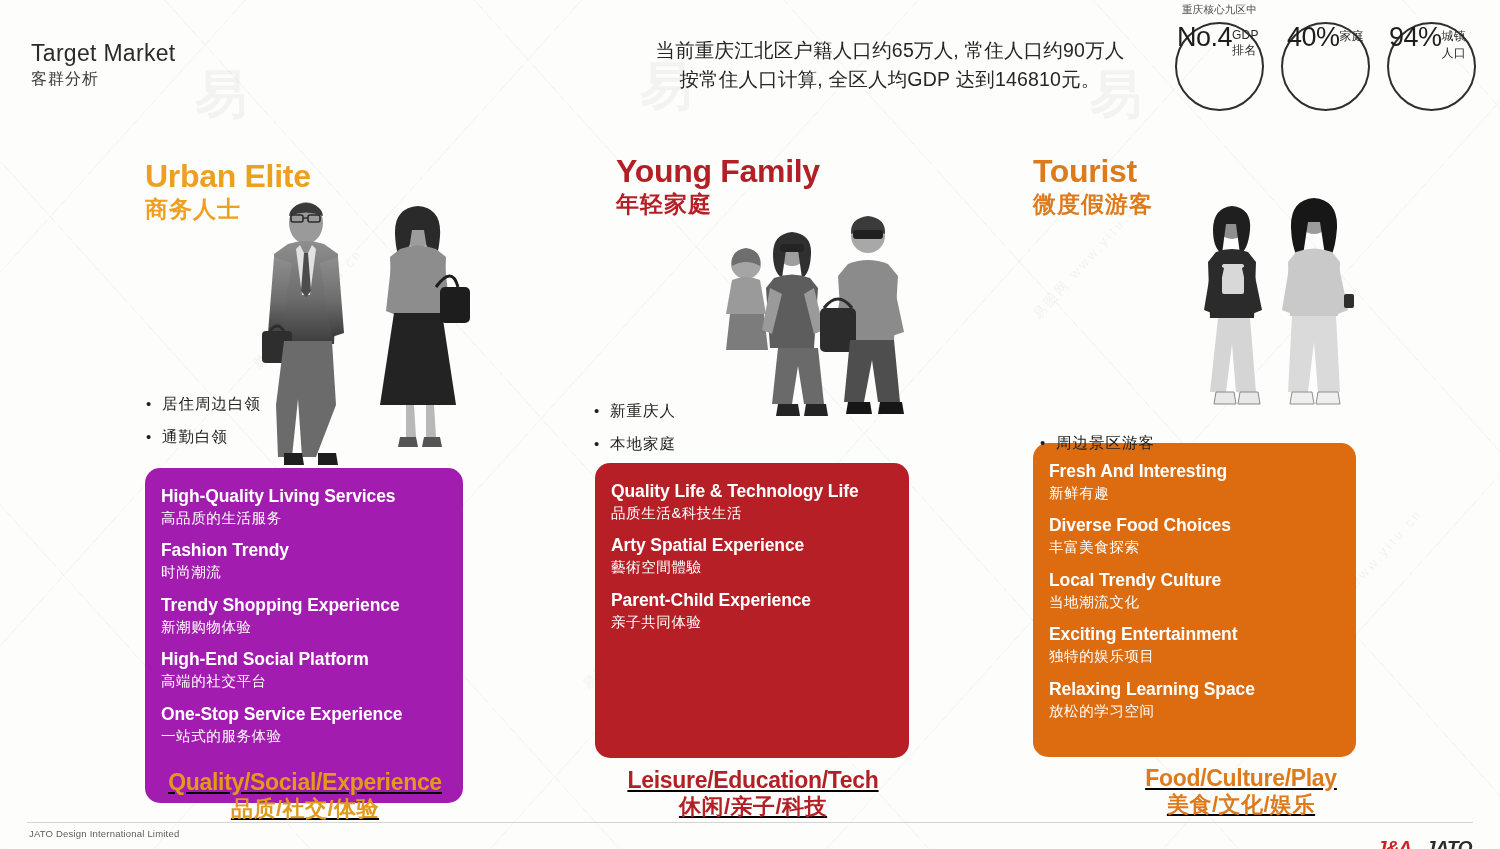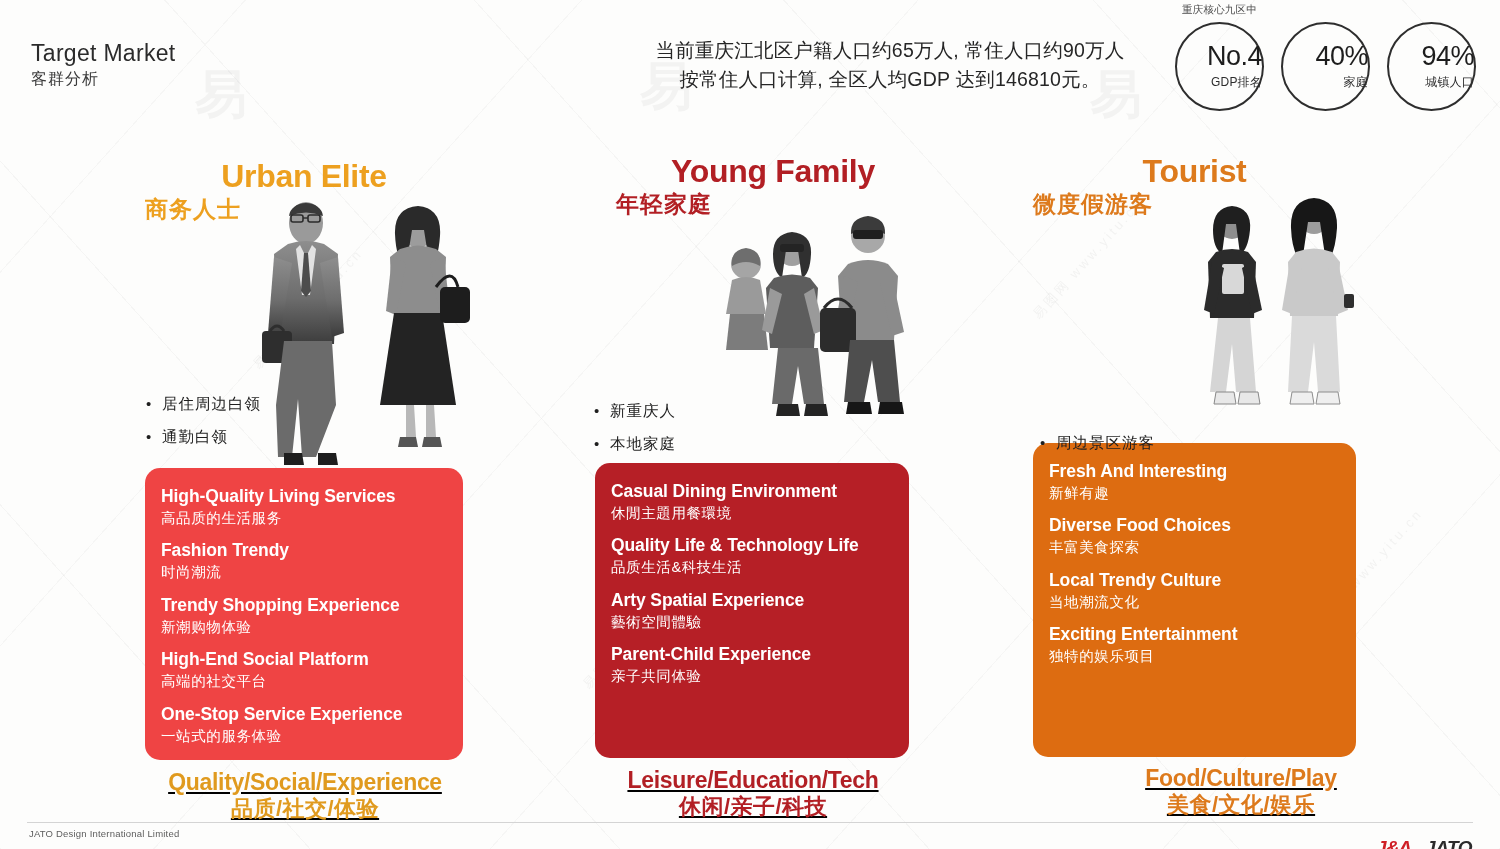--- a/index.html
+++ b/index.html
@@ -74,37 +74,36 @@
   .circle-wrap { position: relative; }
   .circle-cap {
     position: absolute; top: -19px; left: 50%;
     transform: translateX(-50%);
     white-space: nowrap;
     font-size: 10.5px; color: #4b4b4b; letter-spacing: 0.2px;
   }
   .circle {
     width: 89px; height: 89px; border-radius: 50%;
     border: 2.2px solid #2e2e2e;
-    display: flex; flex-direction: column;
-    align-items: flex-end; justify-content: center;
+    display: flex; flex-direction: row;
+    align-items: flex-start; justify-content: center;
     background: transparent;
   }
   .circle-big { font-size: 27px; color: #1d1d1d; font-weight: 400; line-height: 1; letter-spacing: -0.5px; }
   .circle-sub { font-size: 12px; color: #2c2c2c; margin-top: 4px; letter-spacing: 0.2px; }
 
   
   .col { position: absolute; z-index: 4; }
   #col0 { left: 145px;  top: 160px; width: 318px; }
   #col1 { left: 616px;  top: 155px; width: 314px; }
   #col2 { left: 1033px; top: 155px; width: 323px; }
 
   .col-title-en {
     font-size: 32px; font-weight: 700; line-height: 1.05;
     letter-spacing: -0.3px;
-    text-align: center;
   }
   .col-title-cn {
     font-size: 23px; font-weight: 700; line-height: 1.2;
     margin-top: 2px; letter-spacing: 1px;
   }
 
   
   .people {
     position: absolute; z-index: 3;
     pointer-events: none;
@@ -118,21 +117,21 @@
   .bullet .dot { width: 16px; font-size: 15px; color: #1f1f1f; flex: none; }
   .bullet .btxt { letter-spacing: 1px; }
 
   
   .card {
     position: absolute; z-index: 4;
     border-radius: 15px;
     padding: 18px 16px 12px 16px;
     color: #ffffff;
   }
-  #card0 { left: 145px;  top: 468px; width: 318px; height: 292px; background: #ef4444; }
+  #card0 { left: 145px;  top: 468px; width: 318px; height: 335px; background: #a21caf; }
   #card1 { left: 595px;  top: 463px; width: 314px; height: 295px; background: #b61f26; }
   #card2 { left: 1033px; top: 443px; width: 323px; height: 314px; background: #dd6c11; }
 
   .card-item { margin-bottom: 13px; }
   .card-item:last-child { margin-bottom: 0; }
   .ci-en {
     font-size: 17.5px; font-weight: 700; color: #ffffff;
     line-height: 1.18; letter-spacing: -0.1px;
   }
   .ci-cn {
@@ -379,24 +378,20 @@
       <span class="dot">•</span>
       <span class="btxt">新重庆人</span>
     </div>
     <div class="bullet">
       <span class="dot">•</span>
       <span class="btxt">本地家庭</span>
     </div>
   </div>
   <div class="card" id="card1">
     <div class="card-item">
-      <div class="ci-en">Casual Dining Environment</div>
-      <div class="ci-cn">休閒主題用餐環境</div>
-    </div>
-    <div class="card-item">
       <div class="ci-en">Quality Life &amp; Technology Life</div>
       <div class="ci-cn">品质生活&amp;科技生活</div>
     </div>
     <div class="card-item">
       <div class="ci-en">Arty Spatial Experience</div>
       <div class="ci-cn">藝術空間體驗</div>
     </div>
     <div class="card-item">
       <div class="ci-en">Parent-Child Experience</div>
       <div class="ci-cn">亲子共同体验</div>
@@ -426,20 +421,24 @@
       <div class="ci-en">Diverse Food Choices</div>
       <div class="ci-cn">丰富美食探索</div>
     </div>
     <div class="card-item">
       <div class="ci-en">Local Trendy Culture</div>
       <div class="ci-cn">当地潮流文化</div>
     </div>
     <div class="card-item">
       <div class="ci-en">Exciting Entertainment</div>
       <div class="ci-cn">独特的娱乐项目</div>
+    </div>
+    <div class="card-item">
+      <div class="ci-en">Relaxing Learning Space</div>
+      <div class="ci-cn">放松的学习空间</div>
     </div>
   </div>
   <div class="tagline" id="tag2">
     <div class="tag-en" style="color:#dd7a1c">Food/Culture/Play</div>
     <div class="tag-cn" style="color:#dd7a1c">美食/文化/娱乐</div>
   </div>
 
   <div class="footer-rule"></div>
   <div class="footer-text">JATO Design International Limited</div>
   <div class="footer-logos">

